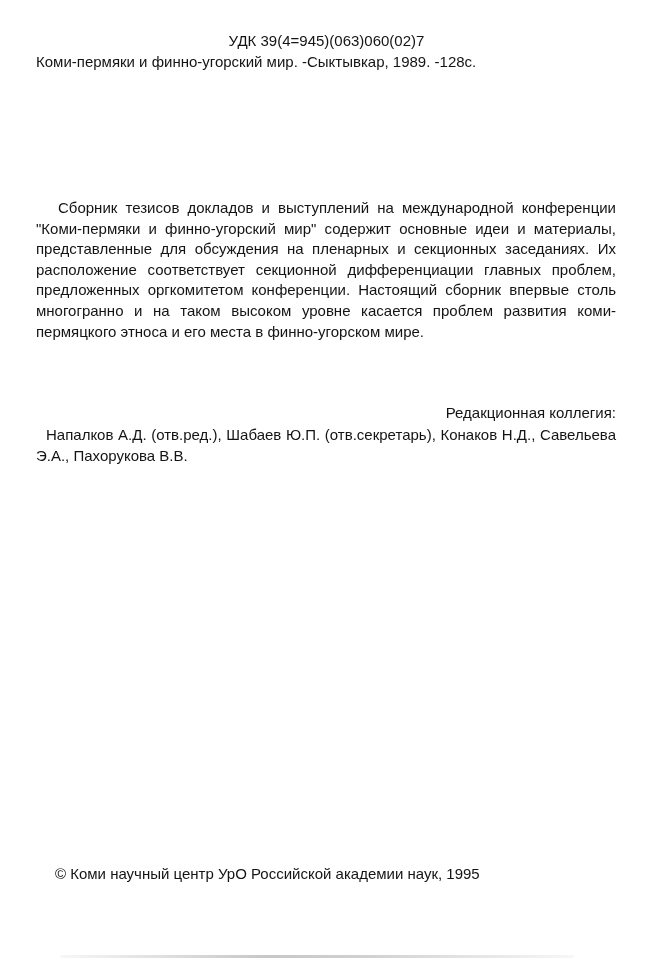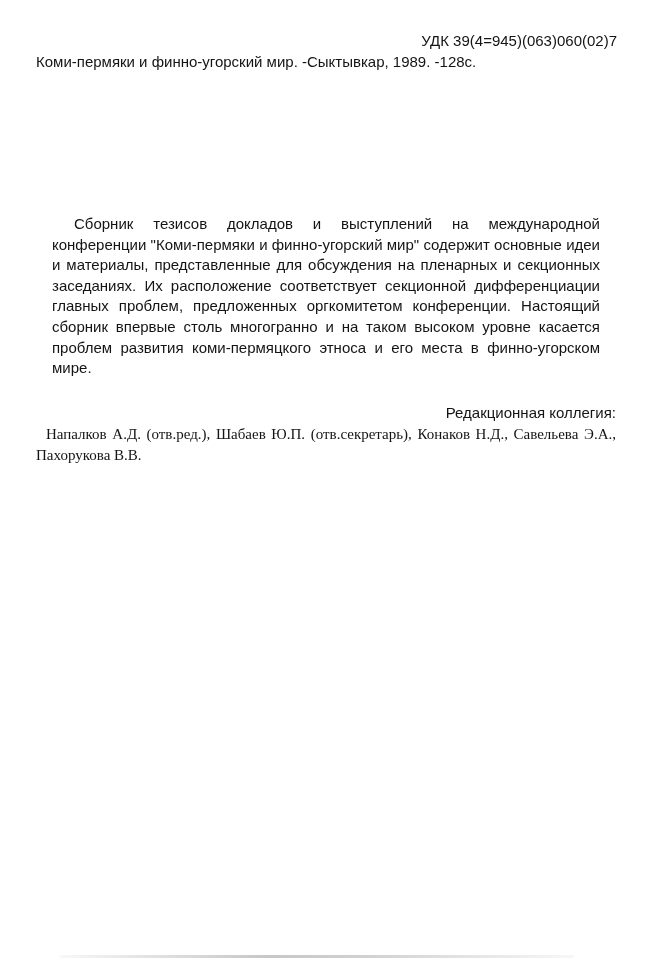--- a/index.html
+++ b/index.html
@@ -19,47 +19,46 @@
   }
   .biblio-header {
     position: absolute;
     top: 30px;
     left: 36px;
     right: 32px;
     line-height: 21px;
   }
   .biblio-row {
     display: flex;
-    justify-content: flex-end;
+    justify-content: center;
   }
   .abstract {
     position: absolute;
     top: 198px;
     left: 36px;
     right: 33px;
-    margin: 16px;
+    margin: 0;
     text-align: justify;
     text-indent: 22px;
     line-height: 20.6px;
   }
   .editorial {
     position: absolute;
     top: 402px;
     left: 36px;
     right: 33px;
     line-height: 21px;
   }
   .ed-heading {
     text-align: right;
   }
   .ed-members {
     margin: 1px 0 0 0;
     text-align: justify;
     text-indent: 10px;
-    font-family: Liberation Serif, serif;
   }
   .copyright {
     position: absolute;
     top: 863px;
     left: 55px;
     line-height: 21px;
   }
   .scan-artifact {
     position: absolute;
     bottom: 2px;
@@ -87,16 +86,17 @@
     <div>Коми-пермяки и финно-угорский мир. -Сыктывкар, 1989. -128с.</div>
   </div>
 
   <p class="abstract">Сборник тезисов докладов и выступлений на международной конференции "Коми-пермяки и финно-угорский мир" содержит основные идеи и материалы, представленные для обсуждения на пленарных и секционных заседаниях. Их расположение соответствует секционной дифференциации главных проблем, предложенных оргкомитетом конференции. Настоящий сборник впервые столь многогранно и на таком высоком уровне касается проблем развития коми-пермяцкого этноса и его места в финно-угорском мире.</p>
 
   <div class="editorial">
     <div class="ed-heading">Редакционная коллегия:</div>
     <p class="ed-members">Напалков А.Д. (отв.ред.), Шабаев Ю.П. (отв.секретарь), Конаков Н.Д., Савельева Э.А., Пахорукова В.В.</p>
   </div>
 
+  <div class="copyright">© Коми научный центр УрО Российской академии наук, 1995</div>
 
   <div class="scan-artifact"></div>
 
 </div>
 
 </body></html>

